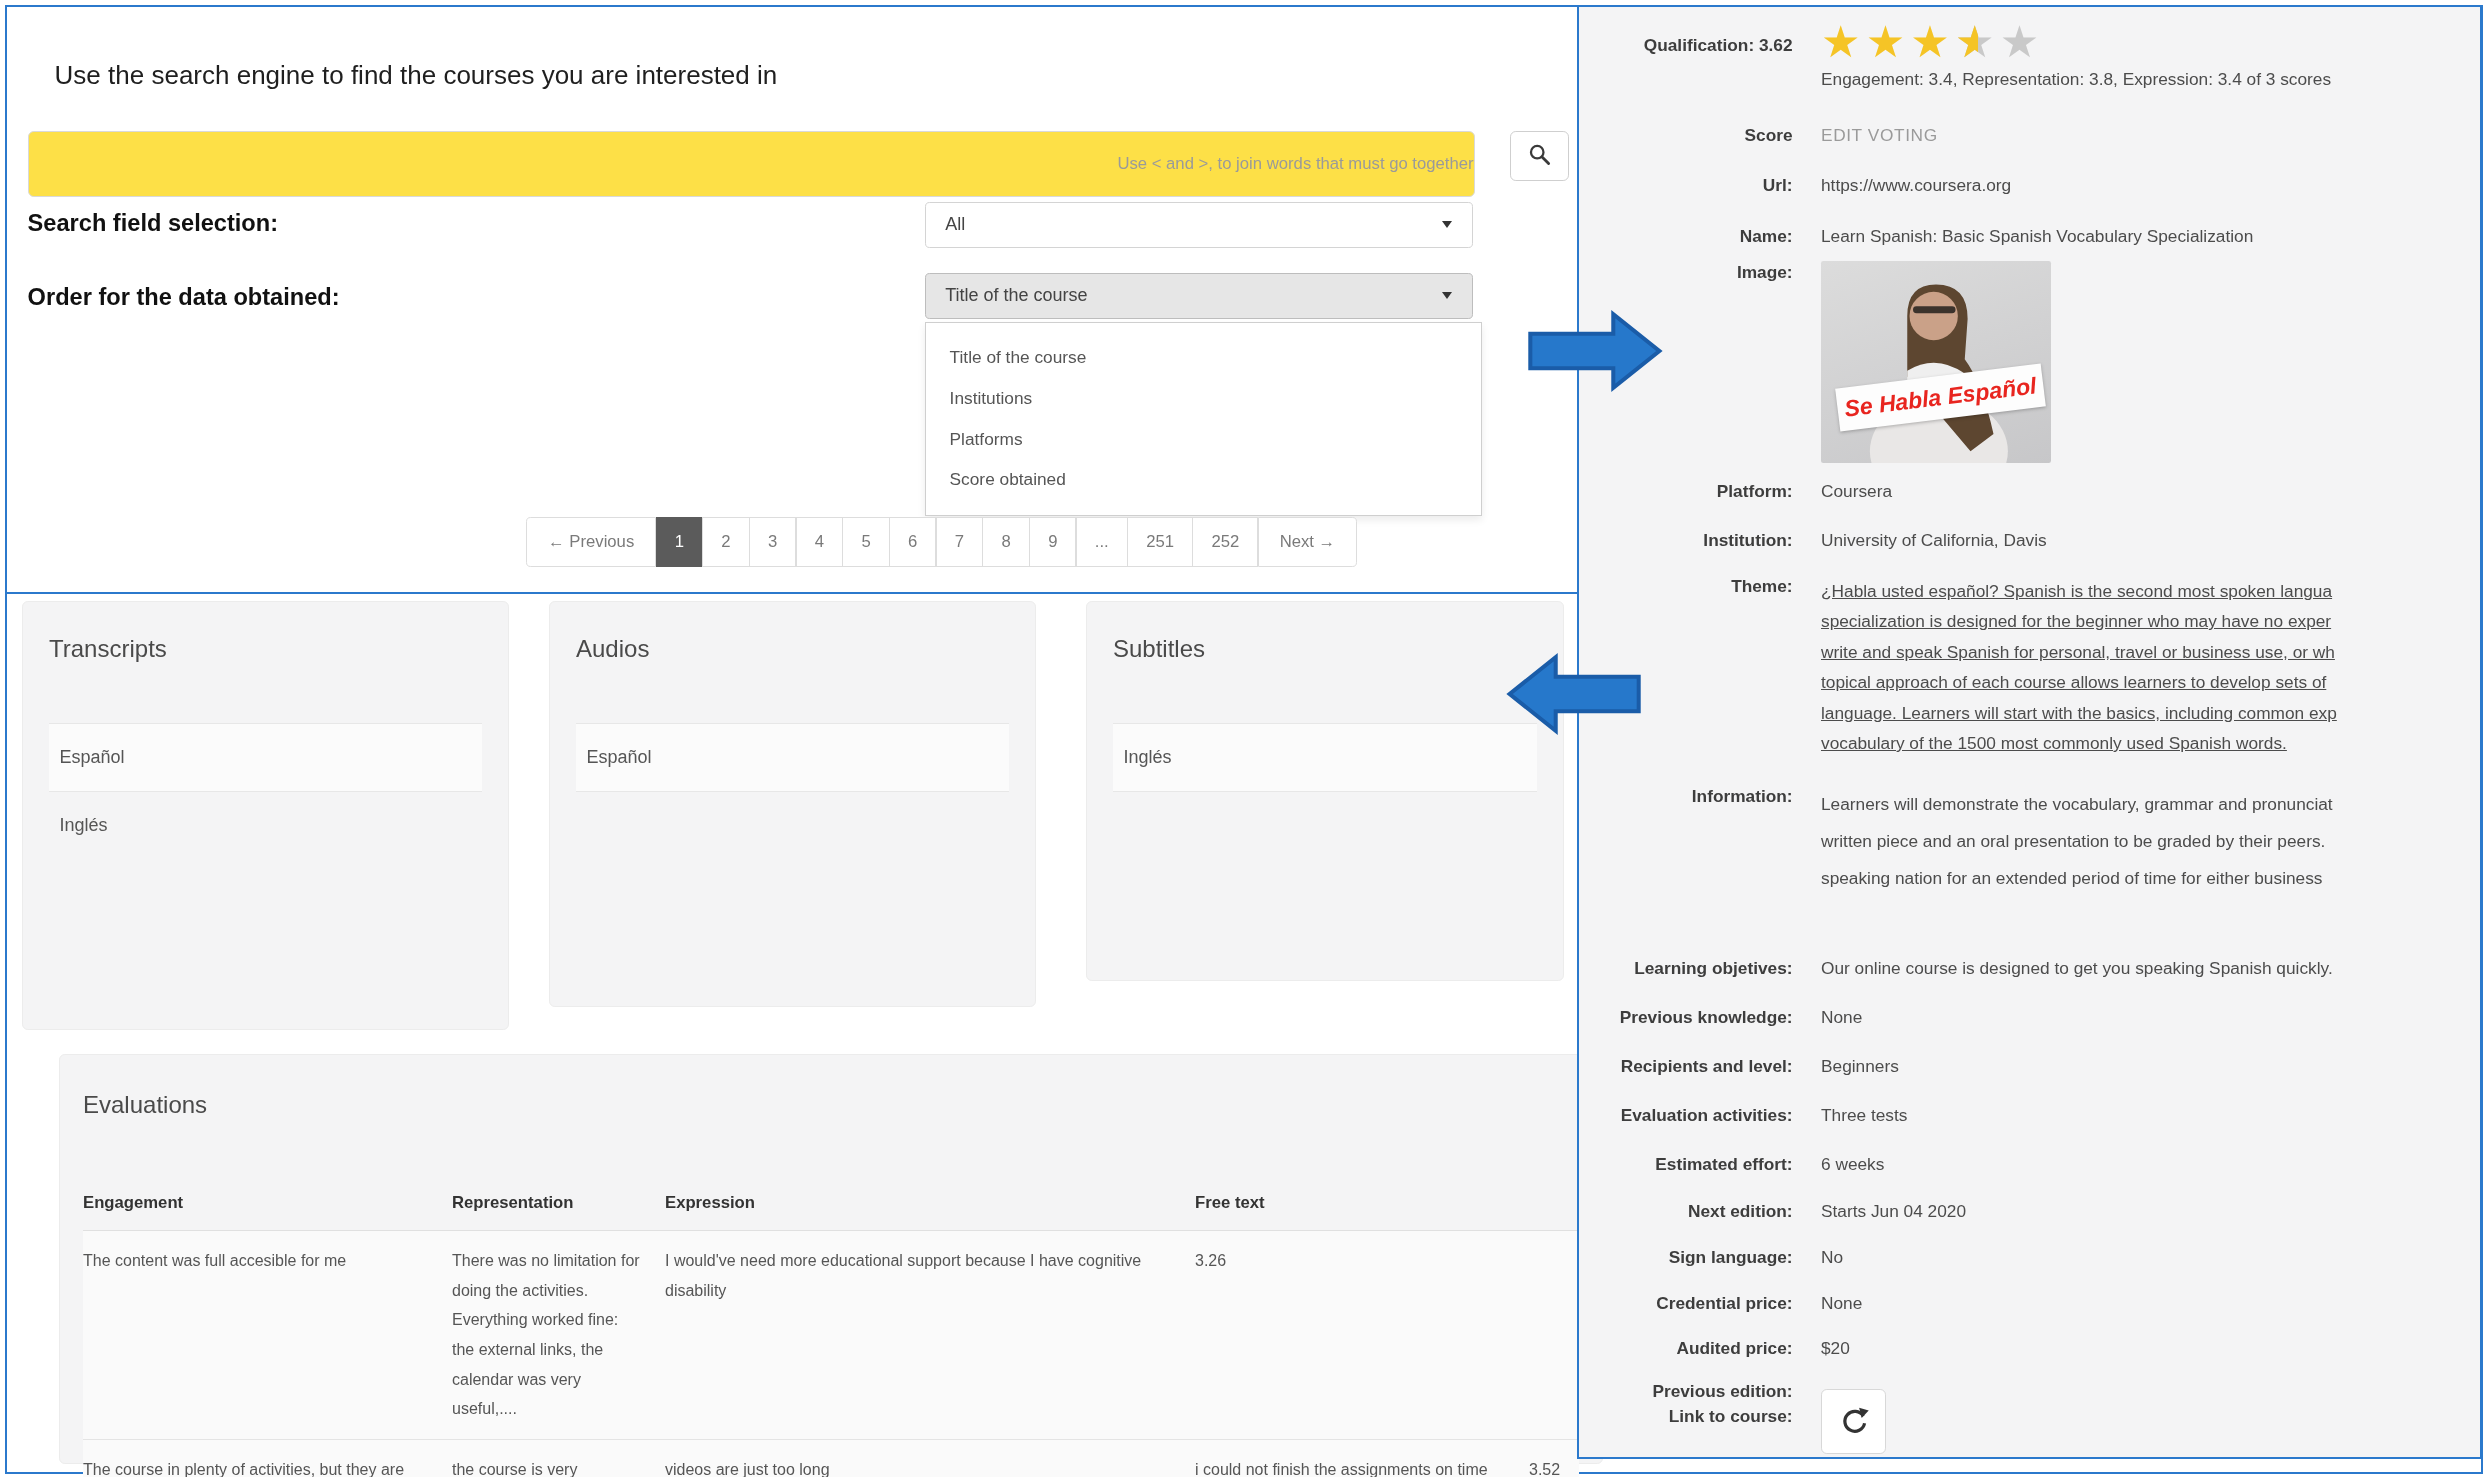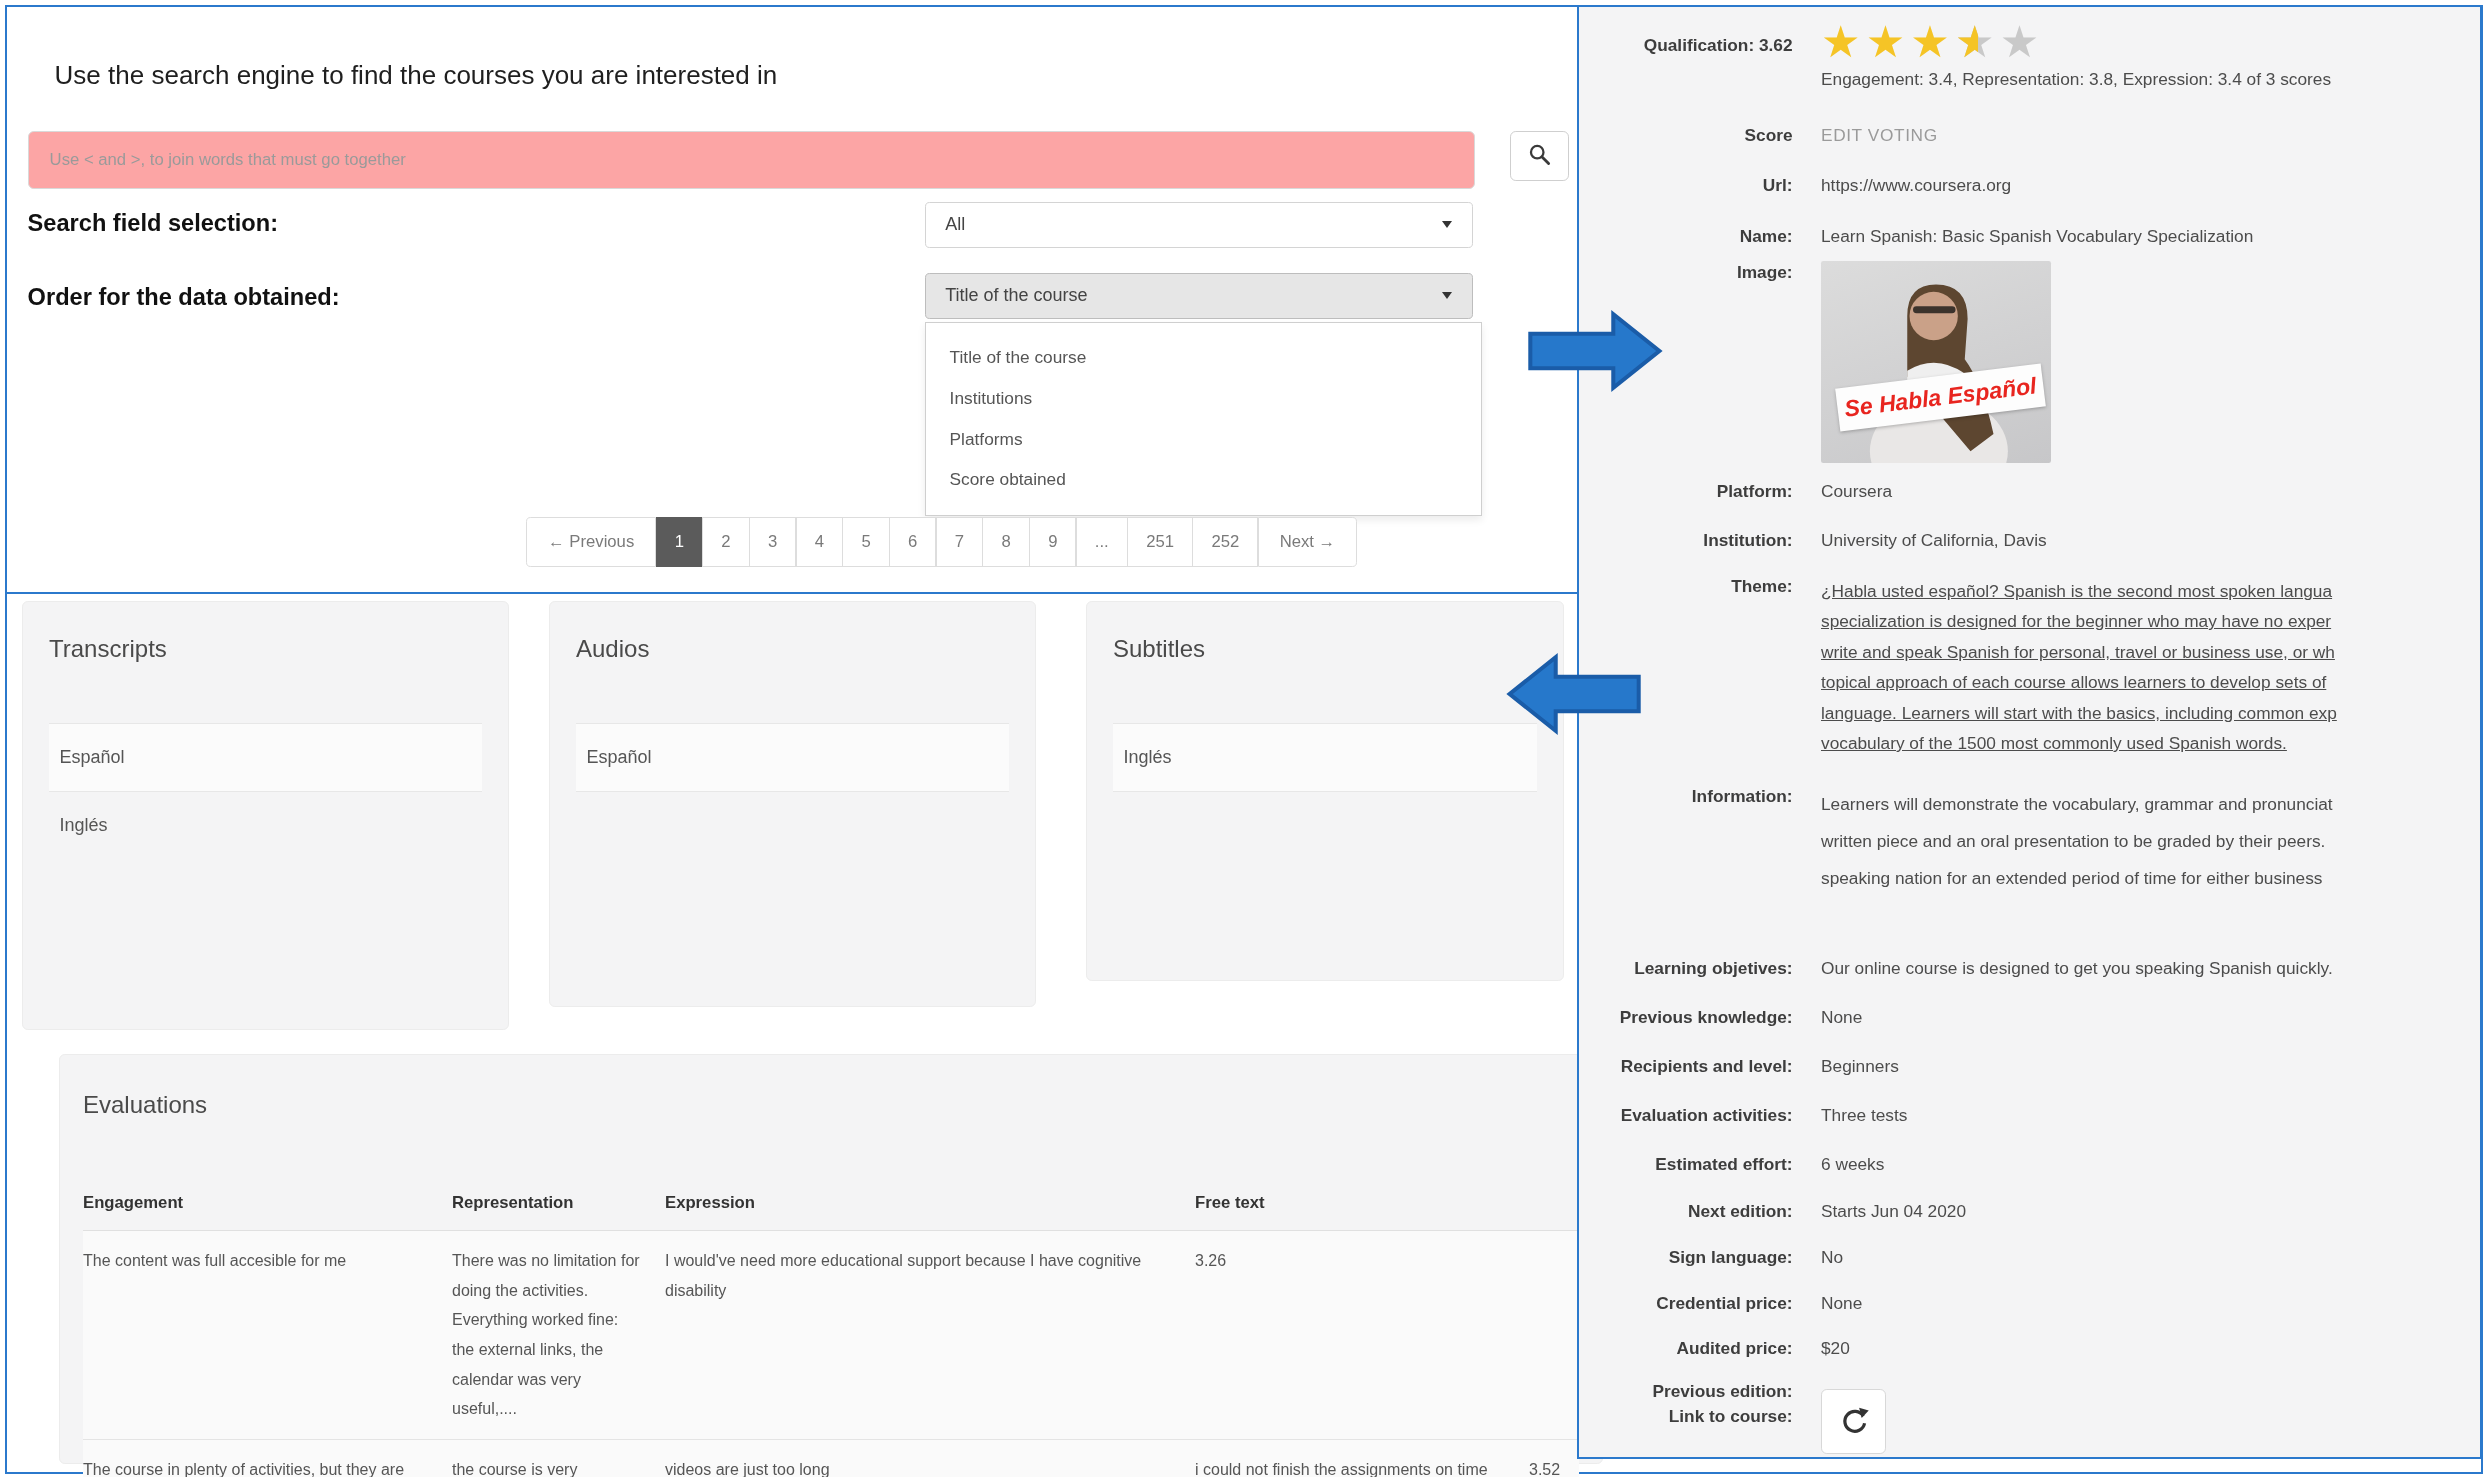--- a/index.html
+++ b/index.html
@@ -5,21 +5,21 @@
   * { box-sizing: border-box; margin: 0; padding: 0; }
   html,body { width:2487px; height:1478px; background:#ffffff; font-family:"Liberation Sans", sans-serif; overflow:hidden; }
   .abs { position:absolute; }
 
   
   #outer-frame { left:4.6px; top:4.6px; width:2478px; height:1469px; border:2.3px solid #2b79cc; }
 
   
   #search-panel { left:4.6px; top:4.6px; width:1575px; height:589px; background:#ffffff; border:2.3px solid #2b79cc; }
   #search-title { left:48px; top:53px; font-size:26px; color:#1f1f1f; }
-  #search-input { left:21px; top:124px; width:1447px; height:58px; border:1.2px solid #d9d9d9; border-radius:5.8px; font-size:16.7px; color:#444; padding-left:21px; background:#fca5a5; outline:none; }
+  #search-input { left:21px; top:124px; width:1447px; height:66px; border:1.2px solid #d9d9d9; border-radius:5.8px; font-size:16.7px; color:#444; padding-left:21px; background:#fde047; outline:none;text-align:right; }
   #search-input::placeholder { color:#9a9a9a; }
   #search-btn { left:1503px; top:124px; width:59px; height:50px; border:1.2px solid #cfcfcf; border-radius:5.8px; background:#fff; display:flex; align-items:center; justify-content:center; cursor:pointer; }
   .field-label { font-size:23.6px; font-weight:bold; color:#111; }
   #field-label1 { left:21px; top:203px; }
   #field-label2 { left:21px; top:277px; }
   .select-box { width:548px; height:46px; border:1.2px solid #d4d4d4; border-radius:4.6px; background:#fff; display:flex; align-items:center; padding:0 19.6px; font-size:18px; color:#444; cursor:pointer; }
   #select-all { left:918px; top:195px; }
   #select-order { left:918px; top:266px; background:#e6e6e6; border-color:#bdbdbd; }
   .select-box .grow { flex:1; }
   .caret { width:0; height:0; border-left:5.8px solid transparent; border-right:5.8px solid transparent; border-top:7px solid #333; }

